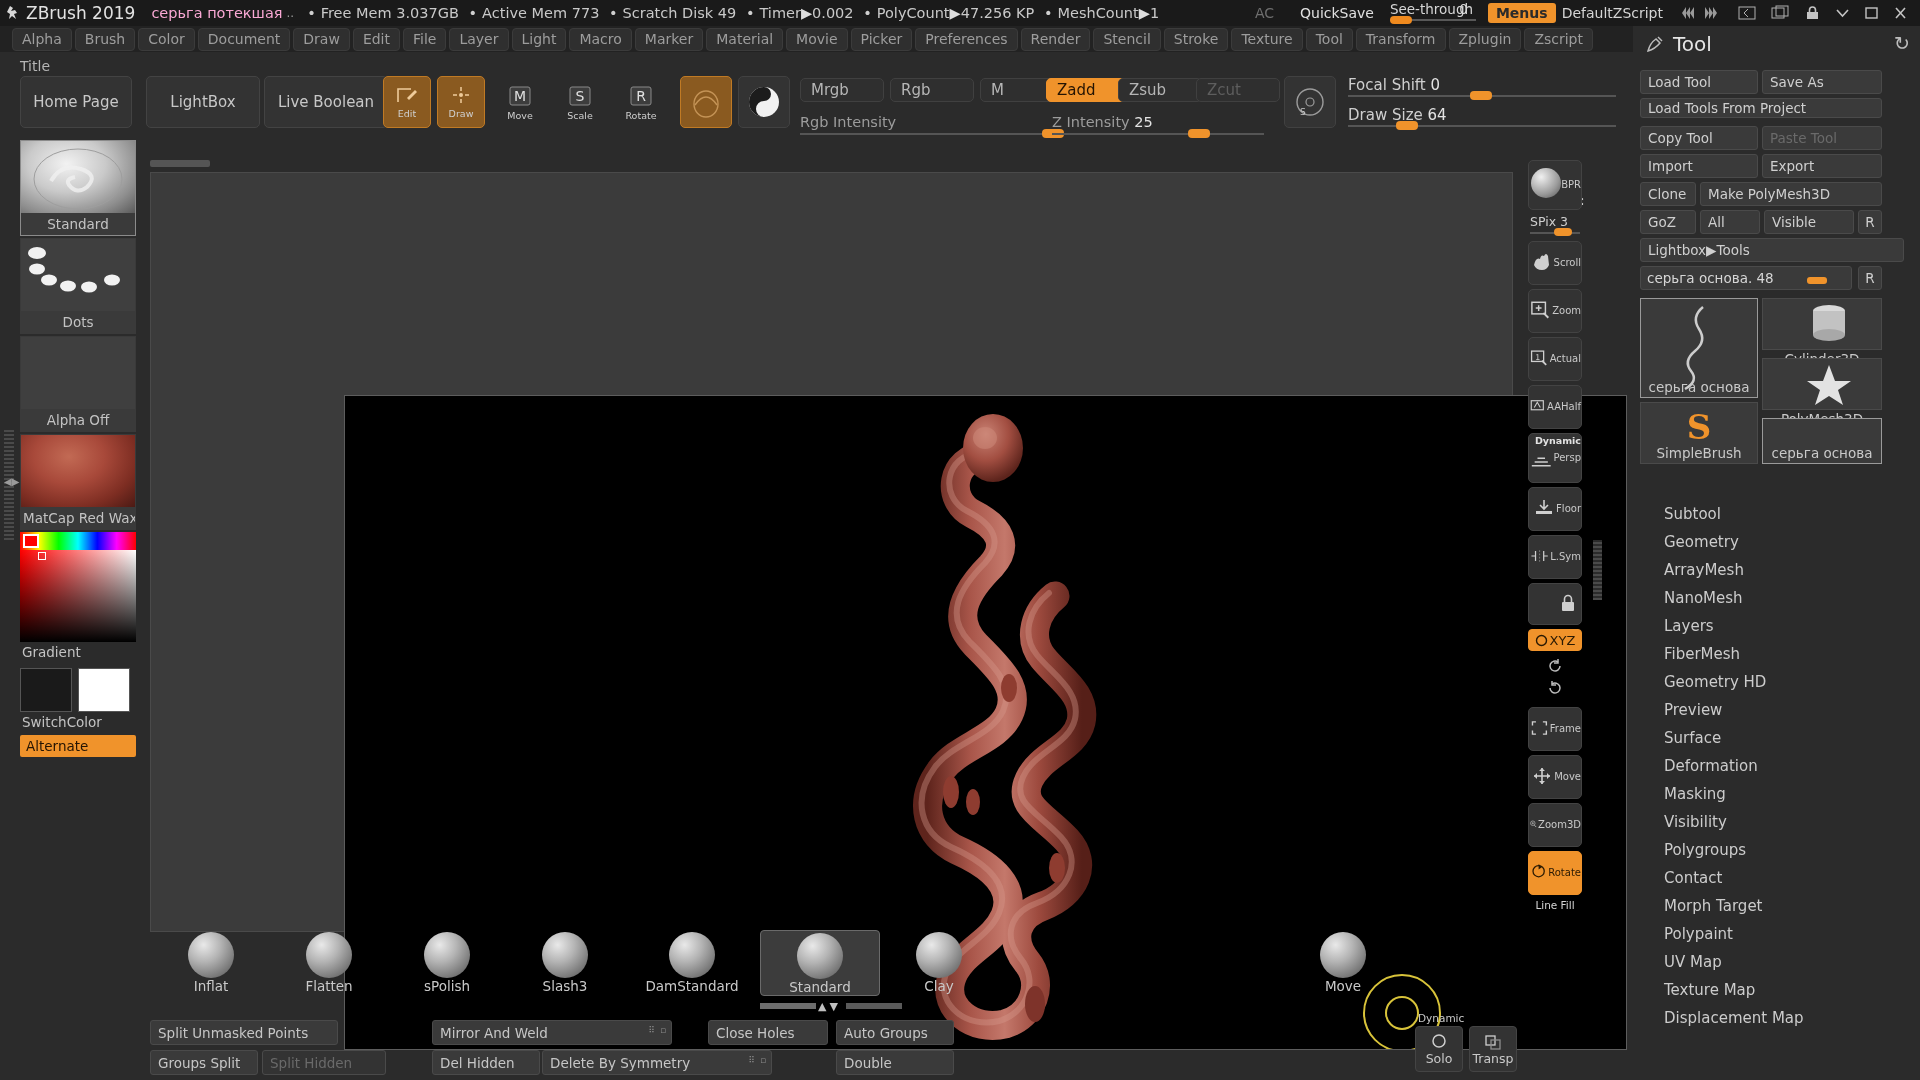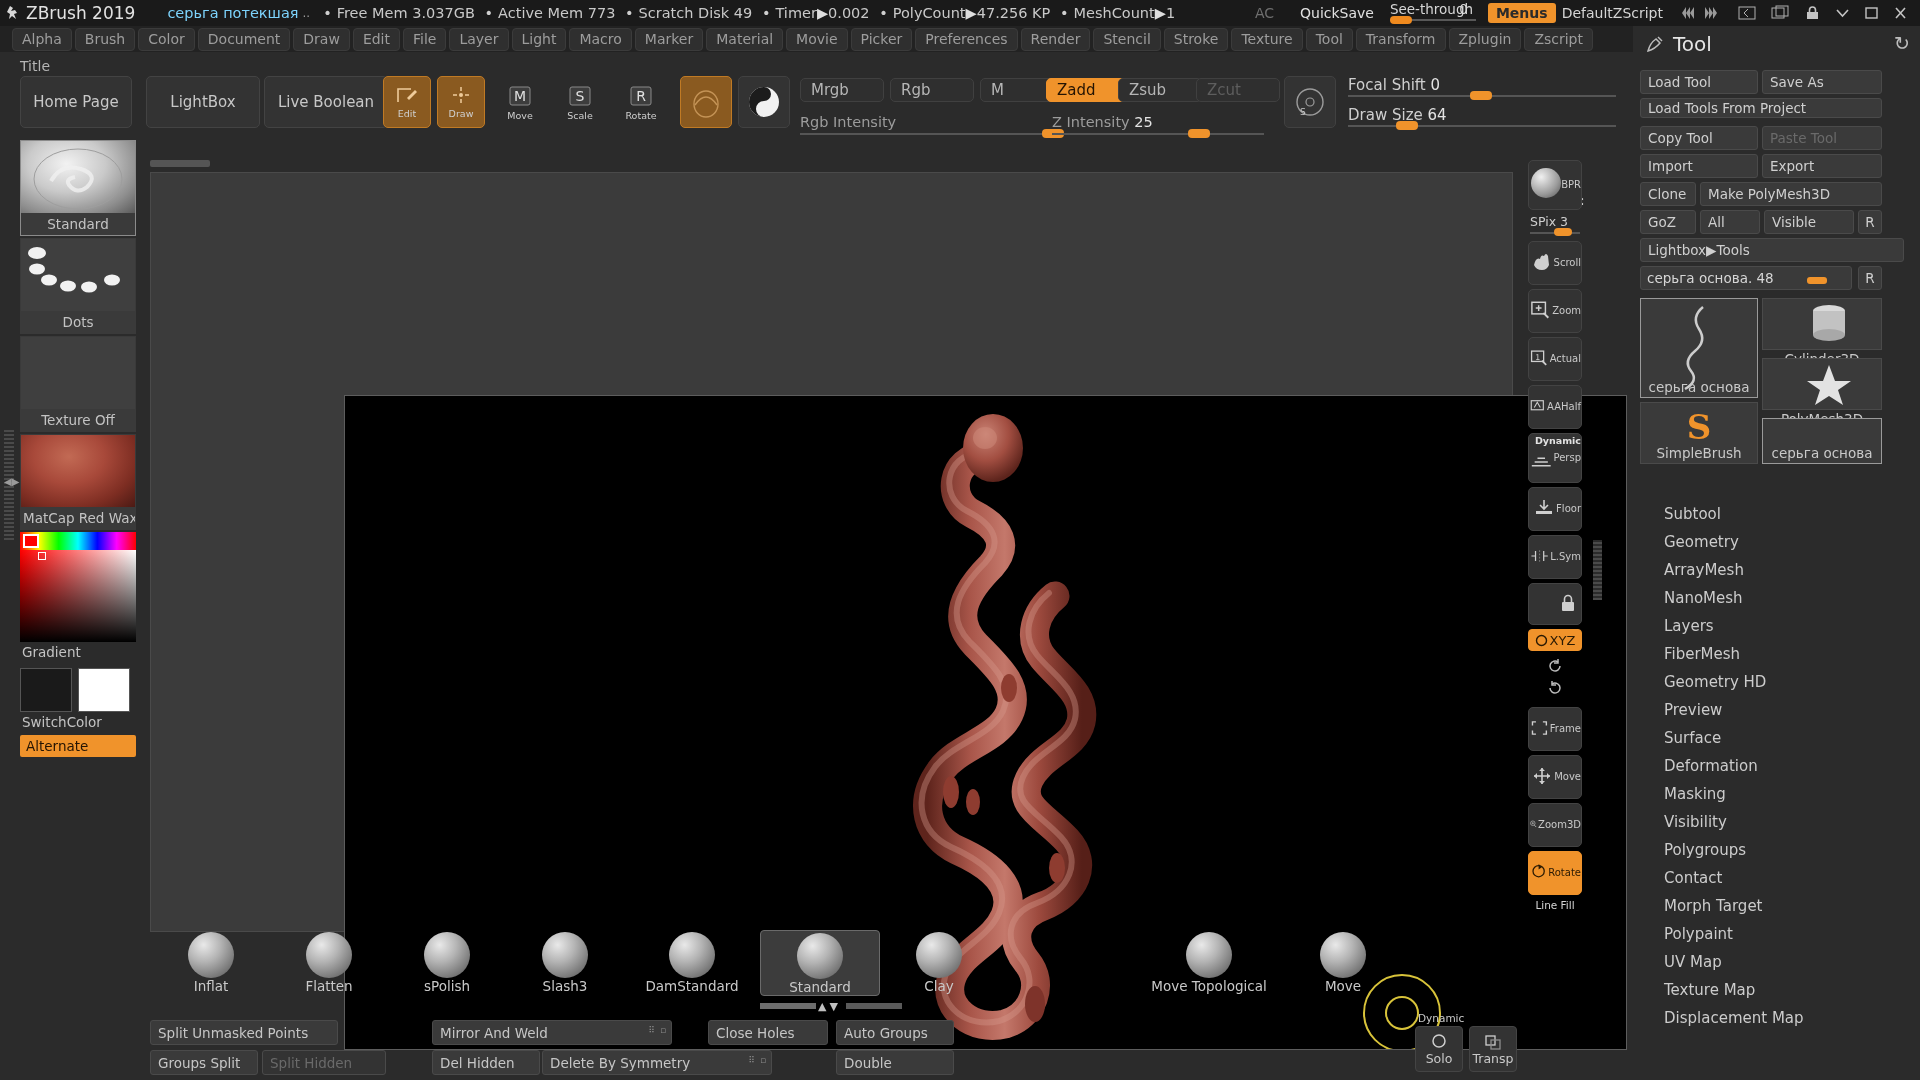--- a/index.html
+++ b/index.html
@@ -14,21 +14,21 @@
   #app { position:relative; width:1920px; height:1080px; }
 
   
   .titlebar {
     position:absolute; left:0; top:0; width:1920px; height:26px;
     background:#1a1a1a; display:flex; align-items:center; gap:0px;
     font-size:14.5px; color:#cfcfcf; white-space:nowrap;
   }
   .tb-logo { width:26px; height:24px; display:flex; align-items:center; justify-content:center; }
   .tb-app { font-size:17px; color:#e2e2e2; margin-right:16px;}
-  .tb-doc { color:#7dd3fc; margin-right:4px;margin-left:16px; }
+  .tb-doc { color:#f9a8d4; margin-right:4px; }
   .tb-dots { color:#9a9a9a; margin-right:8px; font-size:12px;}
   .tb-stats { color:#c9c9c9; }
   .tb-stats .sep { color:#cfcfcf; margin:0 5px; }
   .tri { display:inline-block; color:#dedede; }
   .tb-right { margin-left:auto; display:flex; align-items:center; height:26px; gap:0; padding-right:6px;}
   .tb-ac { color:#6f6f6f; font-size:14px; padding:0 14px; }
   .tb-qs { color:#e0e0e0; font-size:14px; padding:0 12px; }
   .seethru { position:relative; width:96px; height:26px; padding:0 4px;}
   .seethru .lbl { font-size:13.5px; color:#d6d6d6; position:absolute; top:1px; left:4px; }
   .seethru .val { position:absolute; top:1px; right:14px; font-size:13.5px; color:#dcdcdc;}
@@ -384,25 +384,25 @@
           <ellipse cx="16" cy="30" rx="8" ry="5.5" fill="#f2f2f2"></ellipse>
           <ellipse cx="28" cy="41" rx="8" ry="5.5" fill="#f2f2f2"></ellipse>
           <ellipse cx="47" cy="47" rx="8" ry="5.5" fill="#f2f2f2"></ellipse>
           <ellipse cx="68" cy="48" rx="8" ry="5.5" fill="#f2f2f2"></ellipse>
           <ellipse cx="91" cy="41" rx="8" ry="5.5" fill="#f2f2f2"></ellipse>
         </svg>
       </div>
       <div class="cap">Dots</div>
     </div>
 
-
     <div class="lthumb">
       <div class="img" style="background:#3f3f3f;"></div>
-      <div class="cap">Texture Off</div>
-    </div>
+      <div class="cap">Alpha Off</div>
+    </div>
+
 
     <div class="lthumb">
       <div class="img" style="background:radial-gradient(ellipse at 42% 30%, #c26a54 0%, #a8493a 38%, #7d2d22 72%, #4b1a14 100%);"></div>
       <div class="cap" style="text-align:left;padding-left:2px;overflow:hidden;white-space:nowrap;">MatCap Red Wax</div>
     </div>
 
     <div style="position:relative;width:116px;height:110px;margin-top:2px;">
       <div style="position:absolute;left:0;top:0;width:116px;height:18px;
            background:linear-gradient(90deg,#f00,#ff0,#0f0,#0ff,#00f,#f0f,#f00);"></div>
       <div style="position:absolute;left:0;top:18px;width:116px;height:92px;
@@ -635,24 +635,20 @@
         <div class="nm">DamStandard</div>
       </div>
       <div class="bbrush sel" style="left: 608px; top: 0px; width: 120px;">
         <div class="sphere"></div>
         <div class="nm">Standard</div>
       </div>
       <div class="bbrush" style="left: 728px; top: 0px; width: 118px;">
         <div class="sphere"></div>
         <div class="nm">Clay</div>
       </div>
-      <div class="bbrush" style="left: 982px; top: 0px; width: 150px;">
-        <div class="sphere"></div>
-        <div class="nm">Move Topological</div>
-      </div>
       <div class="bbrush" style="left: 1132px; top: 0px; width: 118px;">
         <div class="sphere"></div>
         <div class="nm">Move</div>
       </div>
     </div>
   <div class="bscroll">
     <div class="barA"></div>
     <div class="barB"></div>
   </div>
   <div class="bsarrows">▲▼</div>

